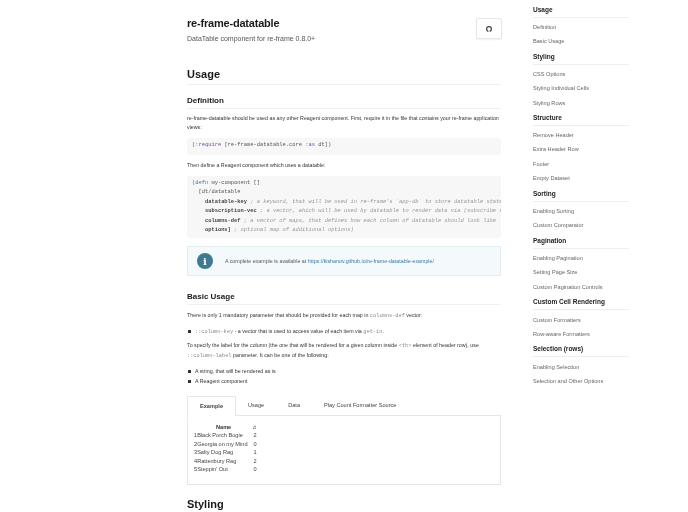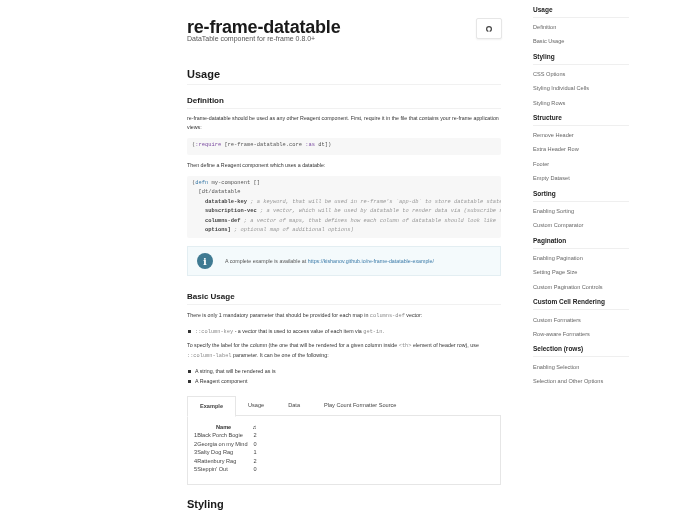--- a/index.html
+++ b/index.html
@@ -4,21 +4,21 @@
 <style>
   html, body { margin: 0; padding: 0; }
   body {
     width: 688px; height: 512px; overflow: hidden; position: relative;
     background: #ffffff; color: #222;
     font-family: "Liberation Sans", sans-serif;
   }
   .main { position: absolute; left: 187px; top: 0; width: 314px; }
   .sidebar { position: absolute; left: 533px; top: 0; width: 96px; }
 
-  .title { position: absolute; left: 0; top: 17px; font-size: 18px; font-weight: bold; color: #1a1a1a; letter-spacing: -0.2px; }
+  .title { position: absolute; left: 0; top: 17px; font-size: 11px; font-weight: bold; color: #1a1a1a; letter-spacing: -0.2px; }
   .subtitle { position: absolute; left: 0; top: 35px; font-size: 7px; color: #555; }
   .gh-btn { position: absolute; left: 289px; top: 18px; width: 24px; height: 19px; border: 1px solid #e6e6e6; border-radius: 2px; background: #fff; box-shadow: 0 1px 2px rgba(0,0,0,0.06); display: flex; align-items: center; justify-content: center; }
   .gh-btn svg { width: 6px; height: 6px; }
 
   .h2 { position: absolute; left: 0; font-size: 11px; font-weight: bold; color: #1a1a1a; width: 314px; padding-bottom: 4px; border-bottom: 1px solid #f1f1f1; }
   .h3 { position: absolute; left: 0; font-size: 8px; font-weight: bold; color: #1a1a1a; width: 314px; padding-bottom: 3px; border-bottom: 1px solid #f1f1f1; }
   .p { position: absolute; left: 0; width: 314px; font-size: 5.3px; line-height: 9px; color: #333; }
   code, .mono { font-family: "Liberation Mono", monospace; font-size: 5.3px; color: #888; }
 
   .codeblock { position: absolute; left: 0; width: 314px; background: #f7f7f7; border-radius: 2px; overflow: hidden; font-family: "Liberation Mono", monospace; font-size: 5.4px; line-height: 9.4px; color: #555; white-space: pre; padding: 3px 5px; box-sizing: border-box; }

